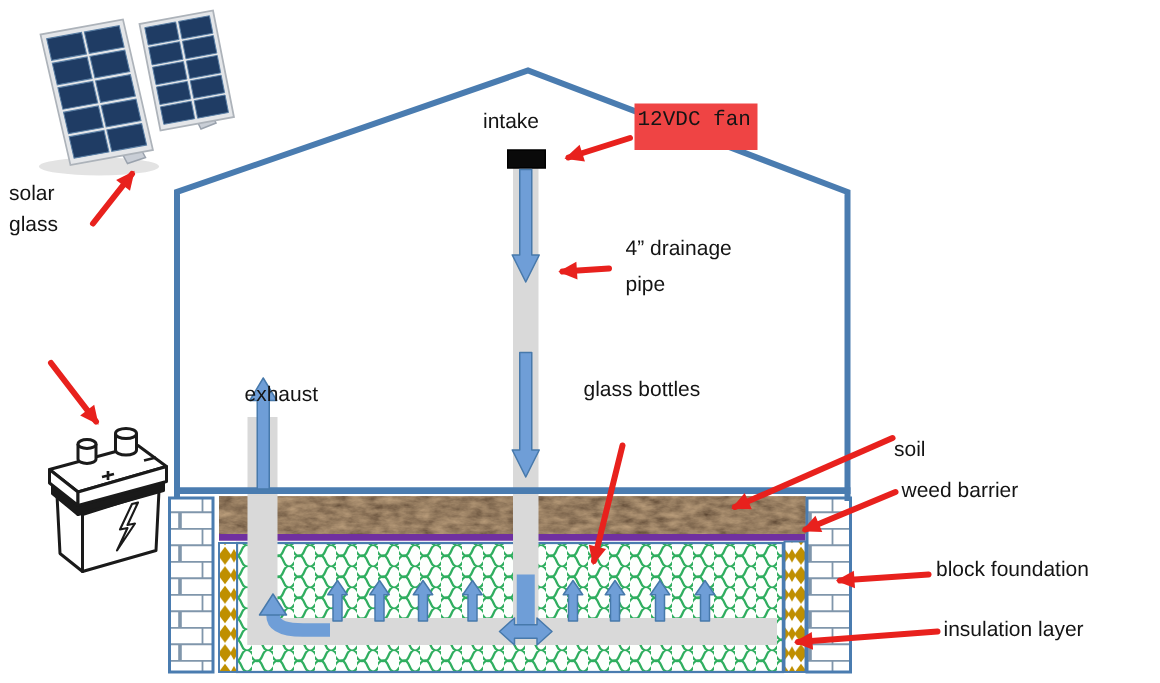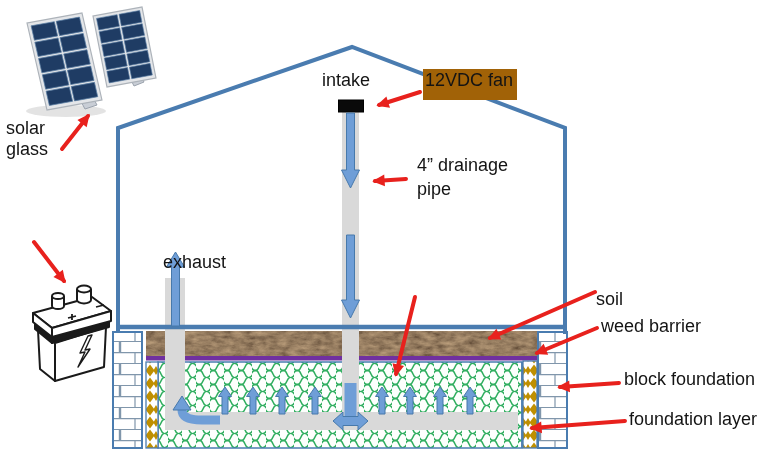--- a/index.html
+++ b/index.html
@@ -1,22 +1,22 @@
 <!DOCTYPE html>
 <html><head>
 <meta charset="utf-8">
 <style>
   html,body{margin:0;padding:0;background:#fff;}
   #canvas{position:relative;width:773px;height:455px;background:#fff;overflow:hidden;
           font-family:"Liberation Sans",sans-serif;}
   #diagram-svg{position:absolute;left:0;top:0;z-index:1;}
-  .lbl{position:absolute;z-index:2;font-size:18px;line-height:21px;color:#141414;
+  .lbl{position:absolute;z-index:2;font-size:14px;line-height:21px;color:#141414;
        white-space:nowrap;}
   .lbl .ln{display:block;}
-  .bg-white{background:#a16207;padding:1px 4px 9px 2px;}
+  .bg-white{background:#ef4444;padding:1px 4px 9px 2px;font-family:Liberation Mono, monospace;}
 </style>
 </head>
 <body>
 
 <div id="canvas">
 
 <svg id="diagram-svg" width="773" height="455" viewBox="0 0 773 455">
   <defs>
     <pattern id="brickP" width="30" height="22" patternUnits="userSpaceOnUse">
       <rect width="30" height="22" fill="#ffffff"></rect>
@@ -188,23 +188,24 @@
 <div class="lbl bg-white" style="left:423px;top:69px;">12VDC fan</div>
 
 <div class="lbl" style="left:417px;top:153px;line-height:24px;">
   <span class="ln">4” drainage</span>
   <span class="ln">pipe</span>
 </div>
 
 <div class="lbl" style="left:163px;top:229px;margin-top:23px;">exhaust</div>
 
 <div class="lbl" style="left:389px;top:248px;line-height:23px;">
+  <span class="ln">glass bottles</span>
 </div>
 
 <div class="lbl" style="left:596px;top:274px;margin-top:15px;">soil</div>
 
 <div class="lbl" style="left:601px;top:316px;">weed barrier</div>
 
 <div class="lbl" style="left:624px;top:369px;">block foundation</div>
 
-<div class="lbl" style="left:629px;top:409px;">foundation layer</div>
+<div class="lbl" style="left:629px;top:409px;">insulation layer</div>
 
 </div>
 
 </body></html>

